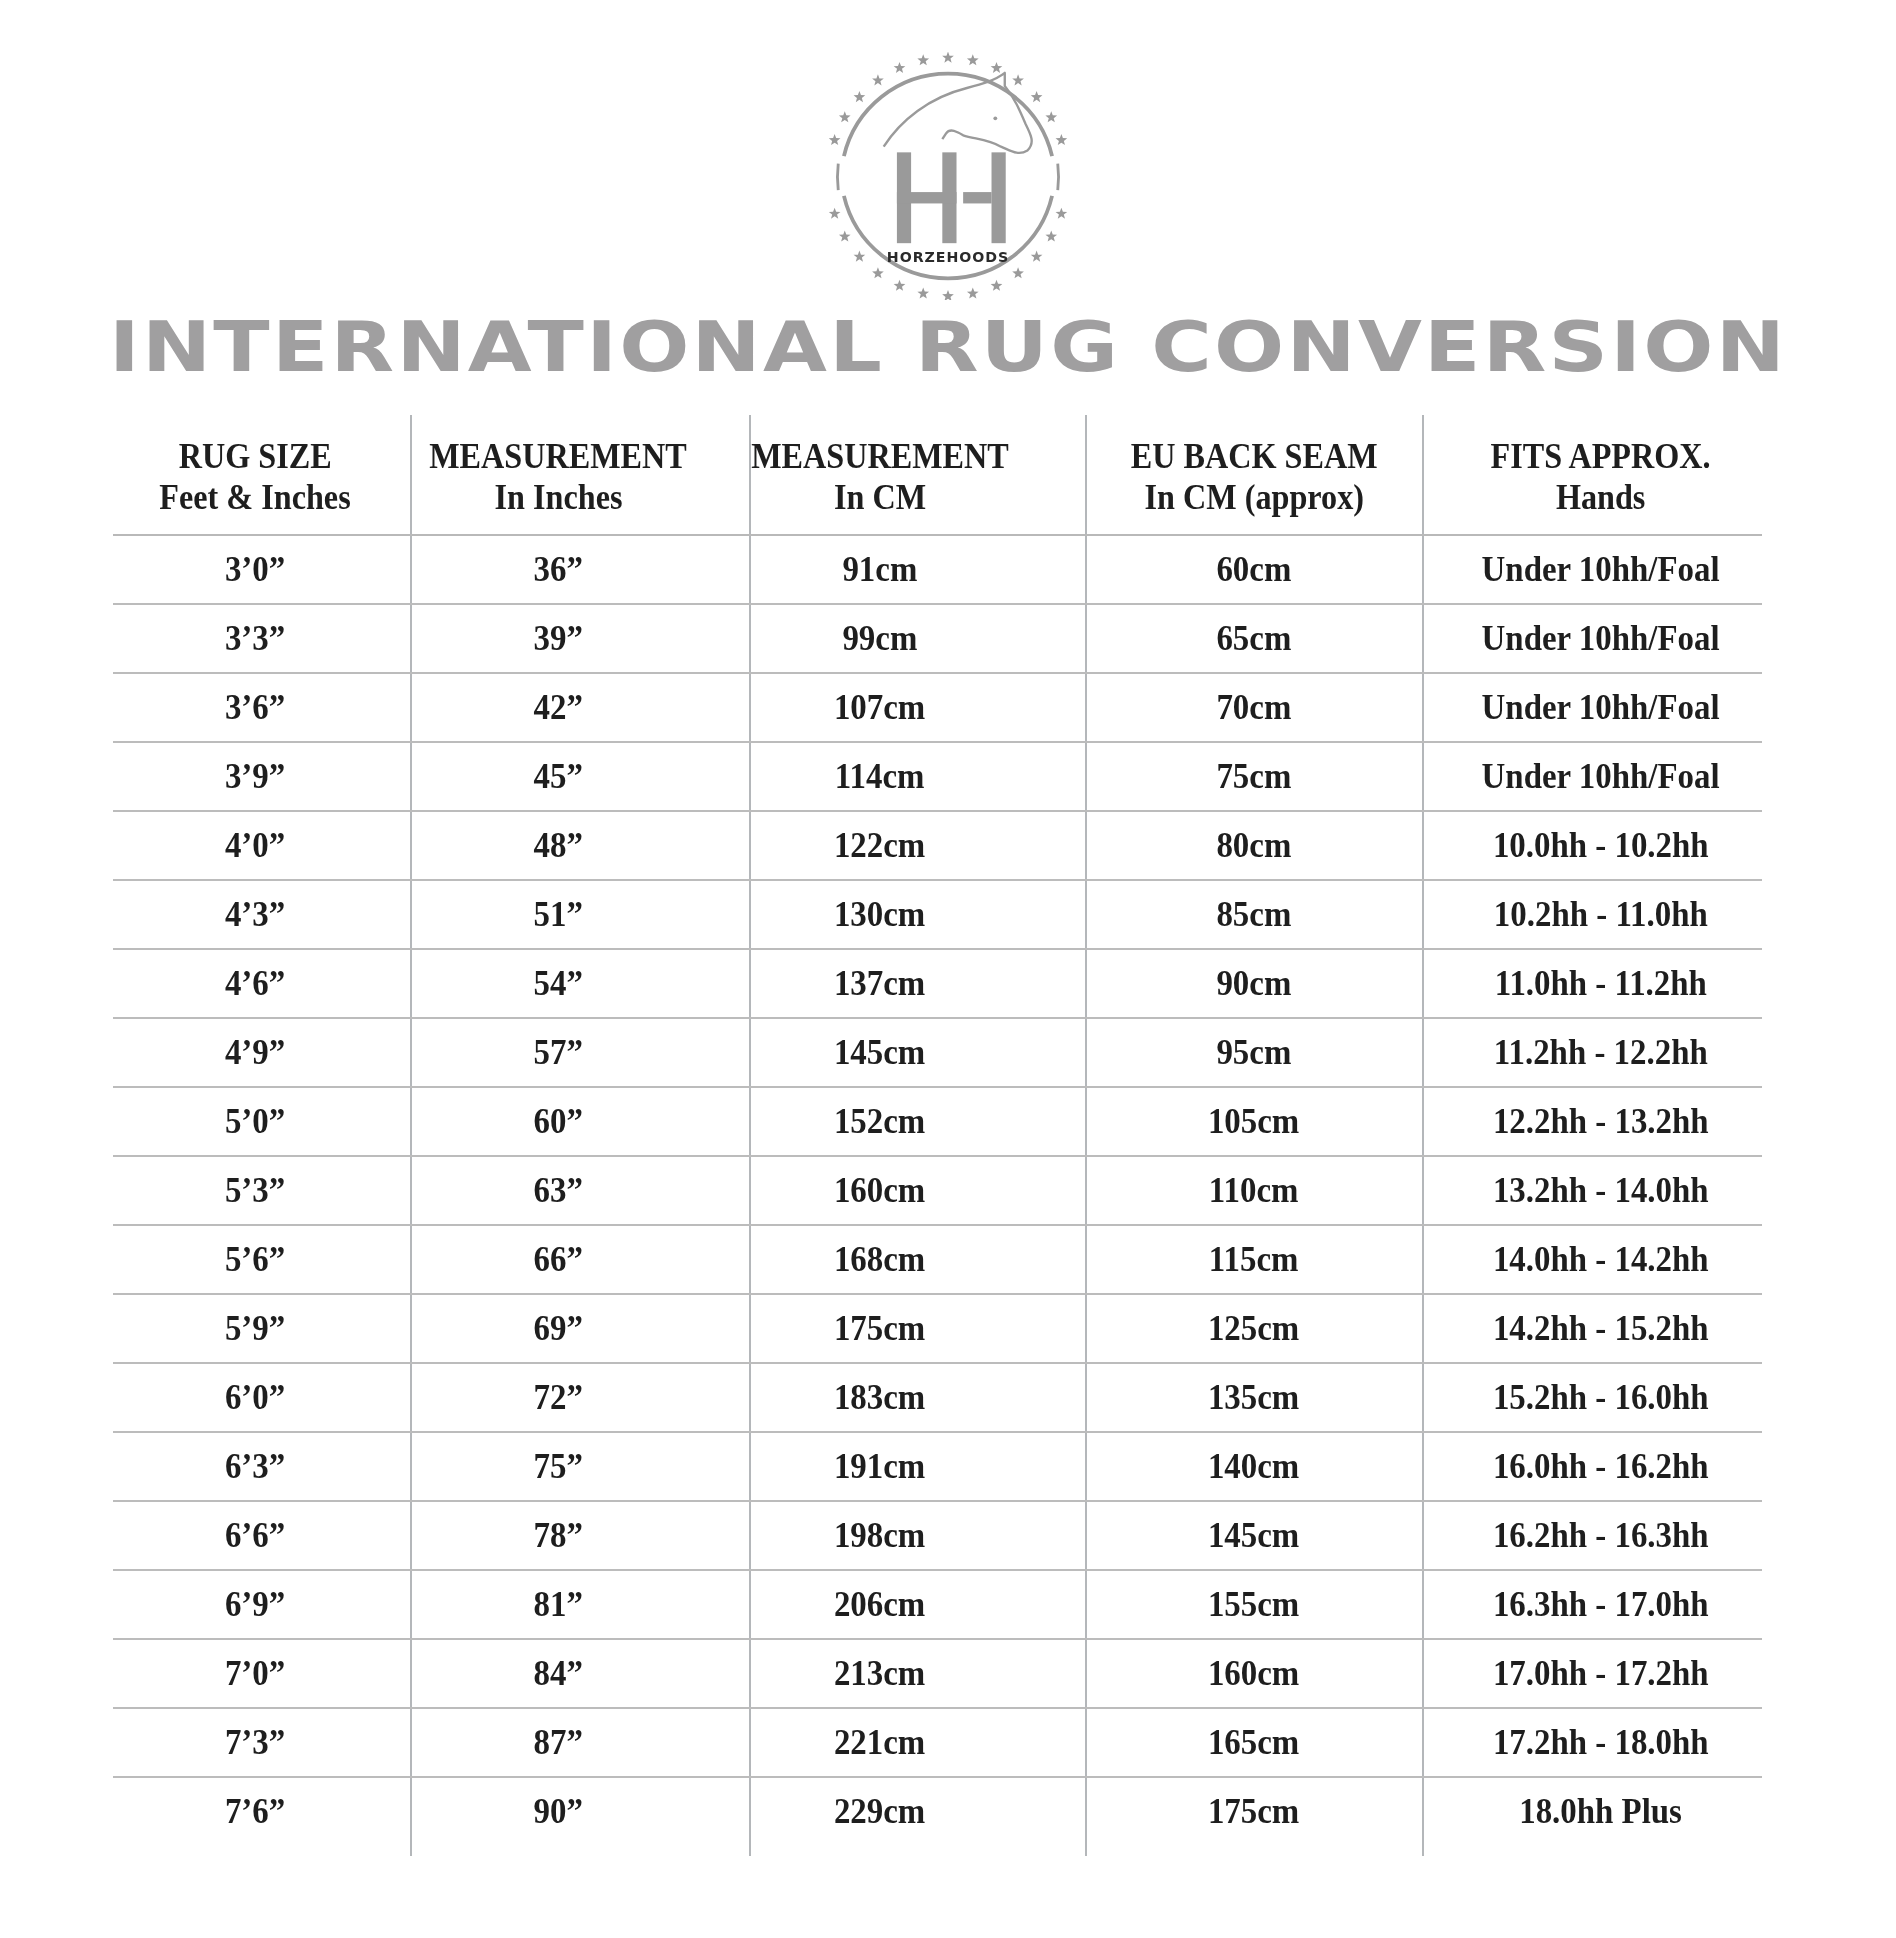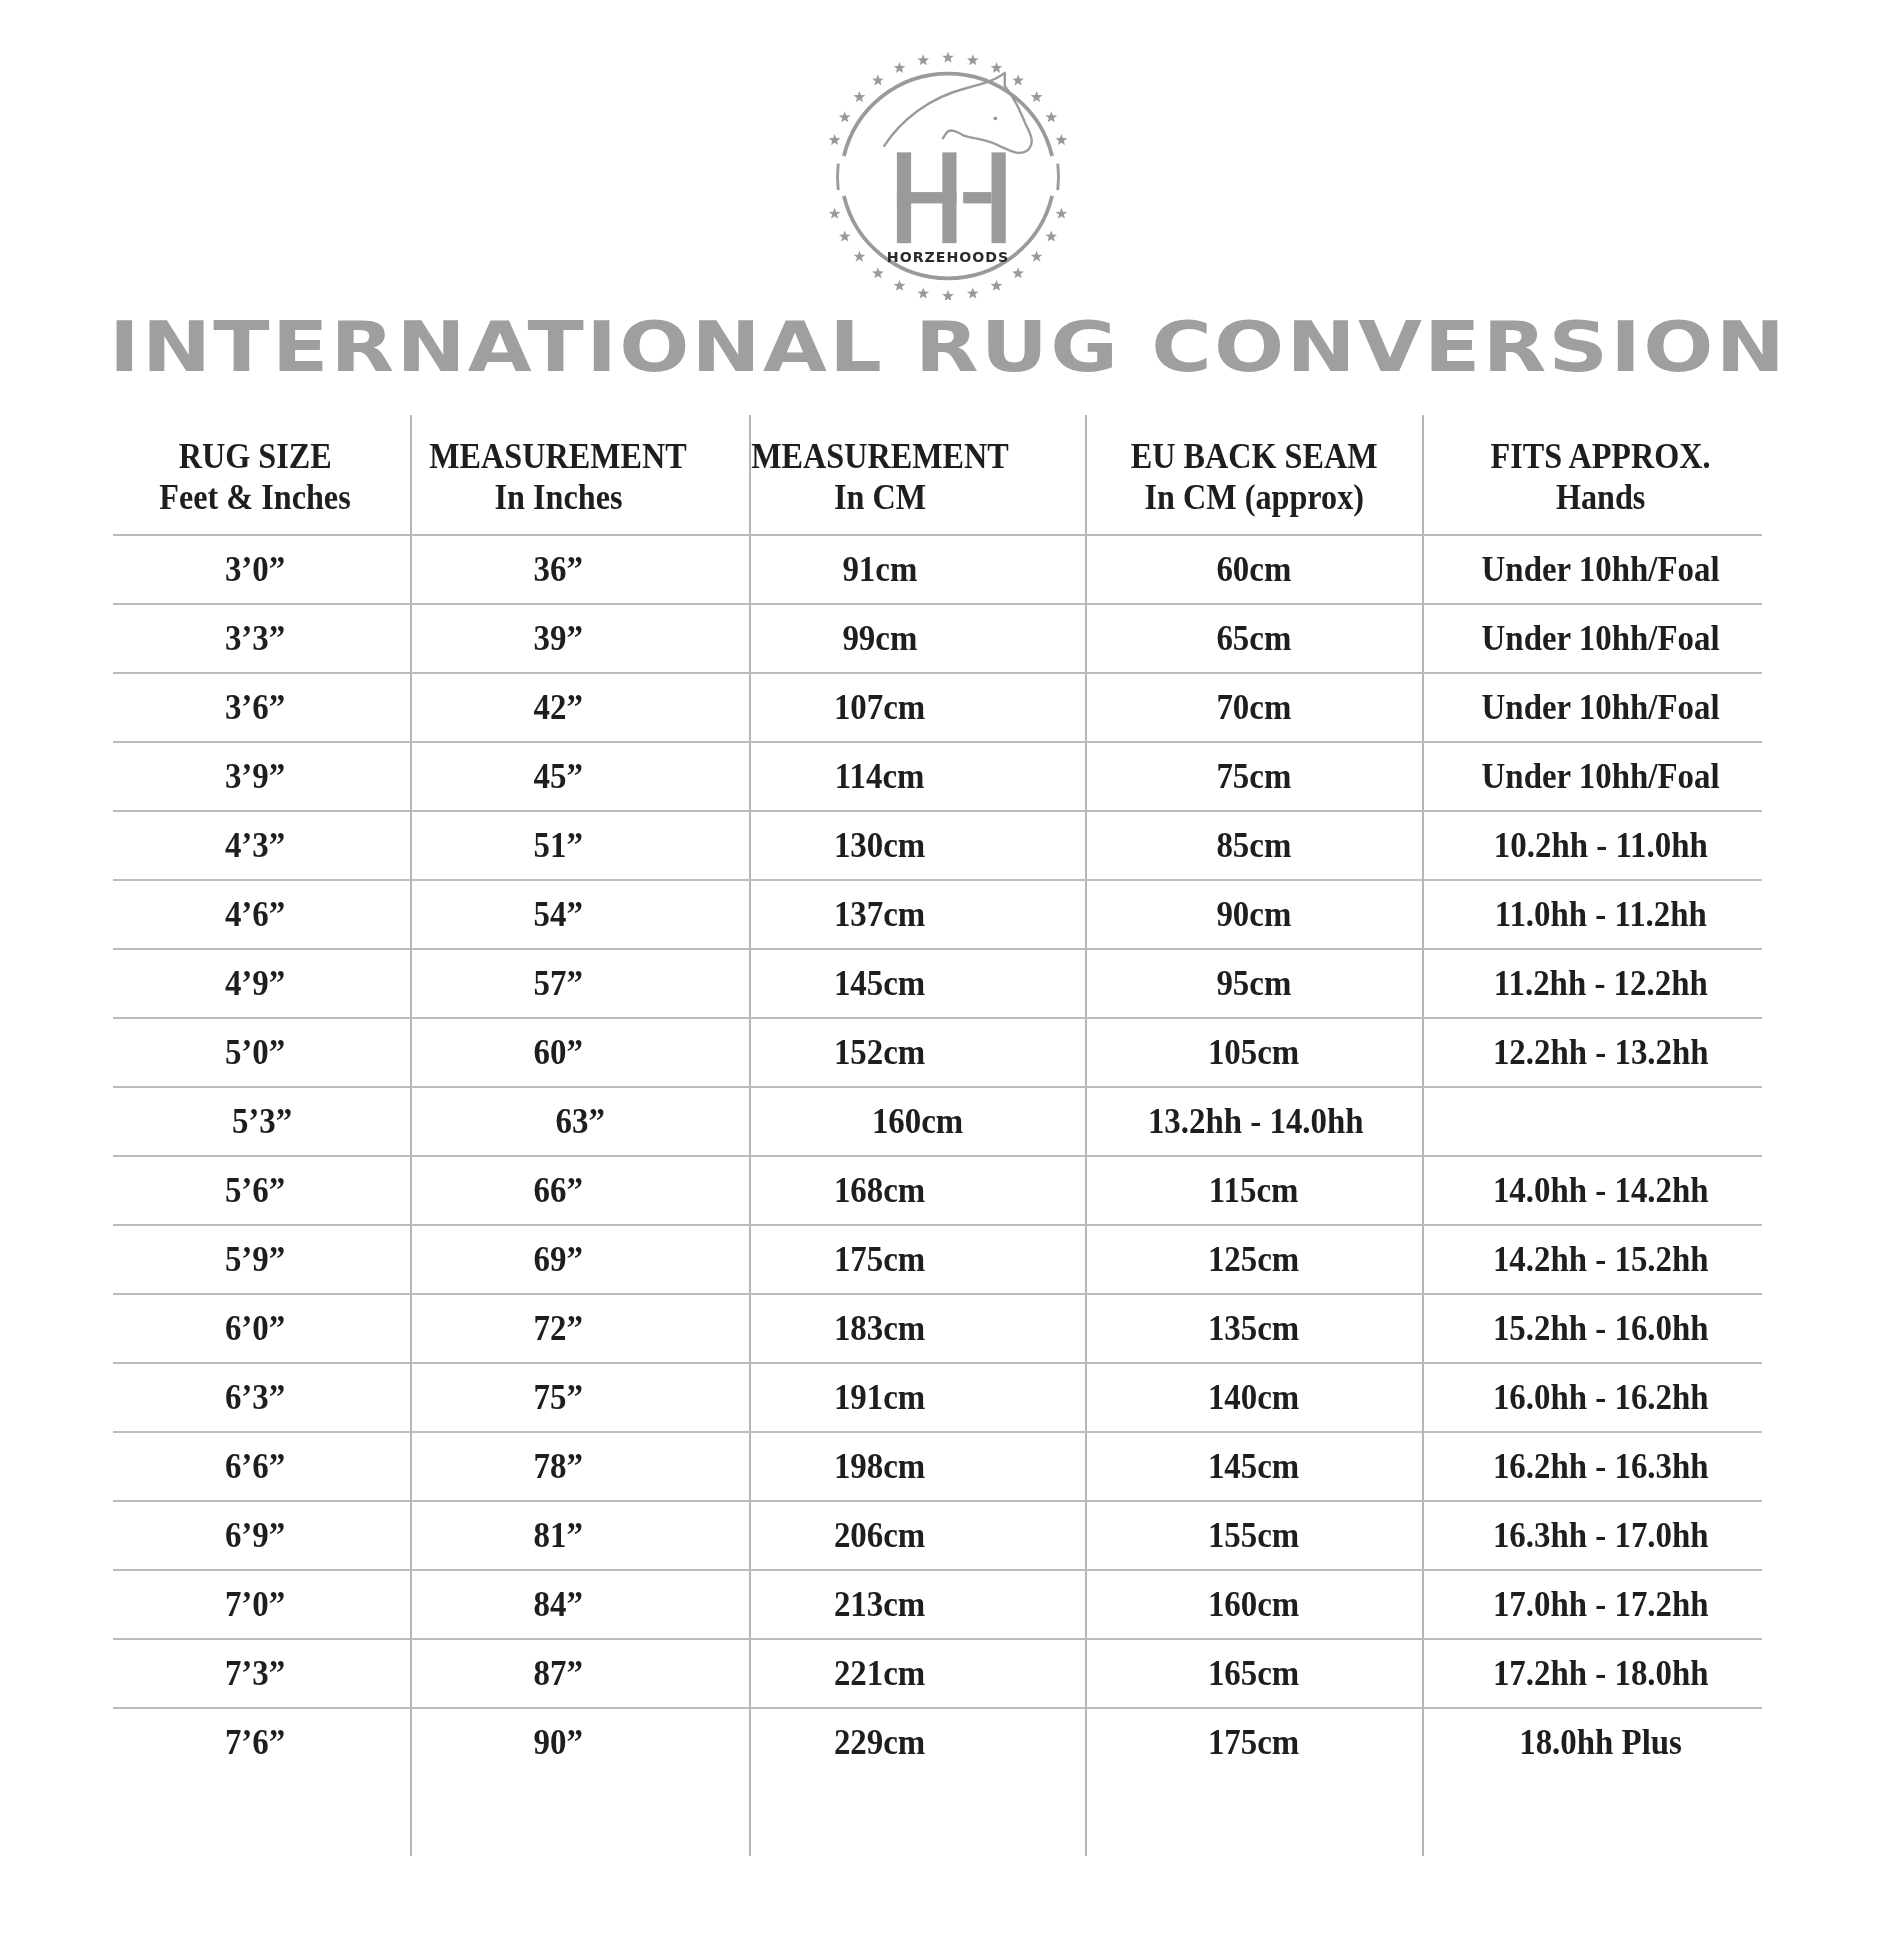--- a/index.html
+++ b/index.html
@@ -176,20 +176,37 @@
         </div>
         <div class="cell bcell c3">
           <span>75cm</span>
         </div>
         <div class="cell bcell c4">
           <span>Under 10hh/Foal</span>
         </div>
       </div>
       <div class="row body">
         <div class="cell bcell c0">
+          <span>4’0”</span>
+        </div>
+        <div class="cell bcell c1">
+          <span>48”</span>
+        </div>
+        <div class="cell bcell c2">
+          <span>122cm</span>
+        </div>
+        <div class="cell bcell c3">
+          <span>80cm</span>
+        </div>
+        <div class="cell bcell c4">
+          <span>10.0hh - 10.2hh</span>
+        </div>
+      </div>
+      <div class="row body">
+        <div class="cell bcell c0">
           <span>4’3”</span>
         </div>
         <div class="cell bcell c1">
           <span>51”</span>
         </div>
         <div class="cell bcell c2">
           <span>130cm</span>
         </div>
         <div class="cell bcell c3">
           <span>85cm</span>
@@ -251,20 +268,23 @@
       </div>
       <div class="row body">
         <div class="cell bcell c0">
           <span>5’3”</span>
         </div>
         <div class="cell bcell c1">
           <span>63”</span>
         </div>
         <div class="cell bcell c2">
           <span>160cm</span>
+        </div>
+        <div class="cell bcell c3">
+          <span>110cm</span>
         </div>
         <div class="cell bcell c4">
           <span>13.2hh - 14.0hh</span>
         </div>
       </div>
       <div class="row body">
         <div class="cell bcell c0">
           <span>5’6”</span>
         </div>
         <div class="cell bcell c1">

